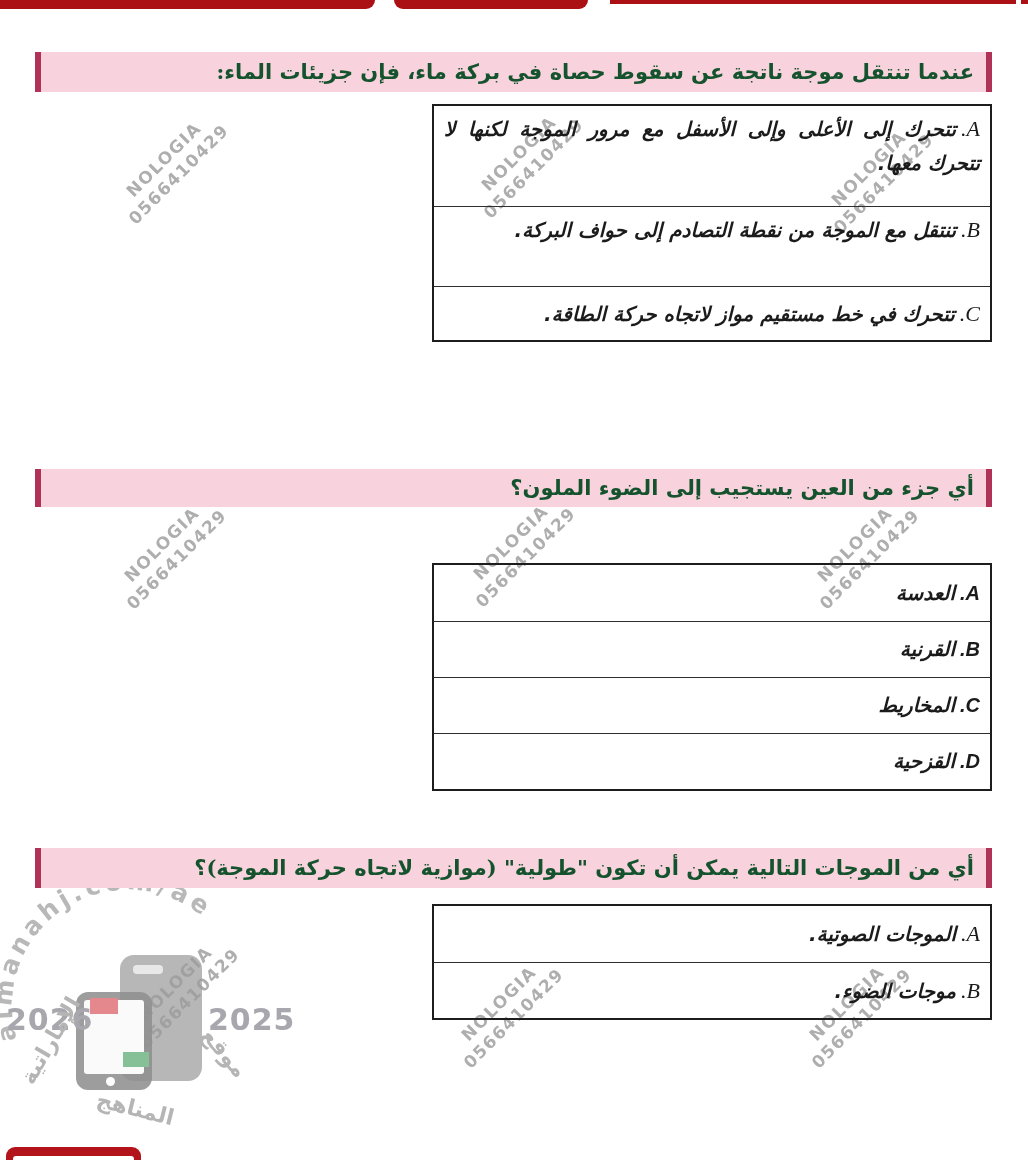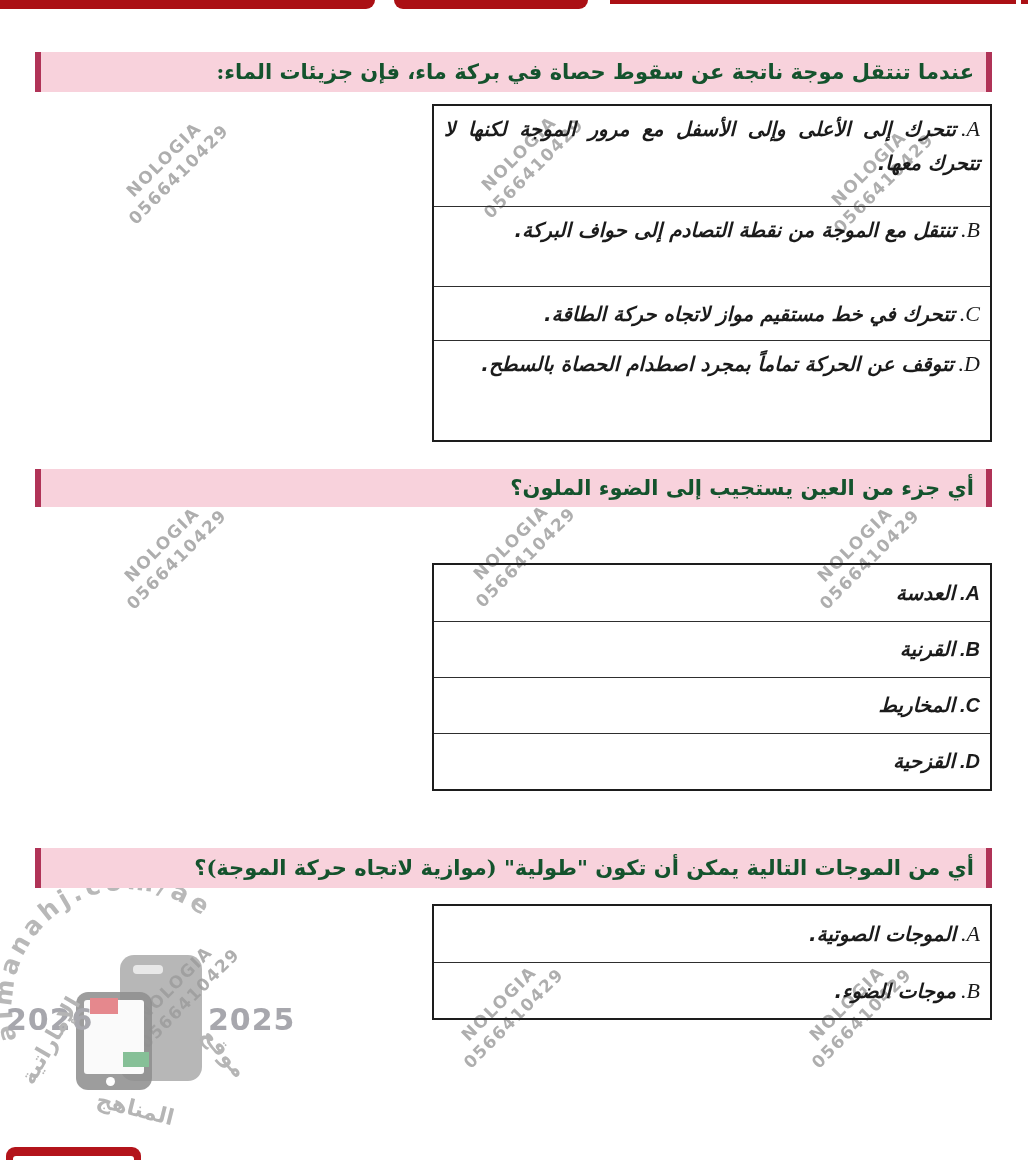--- a/index.html
+++ b/index.html
@@ -116,23 +116,20 @@
 <div class="abs qtable" id="q1t">
   <div class="row justify multiline h100">
     <p><span class="opt-letter">A.</span><span>تتحرك إلى الأعلى وإلى الأسفل مع مرور الموجة لكنها لا تتحرك معها.</span></p>
   </div>
   <div class="row justify multiline h80">
     <p><span class="opt-letter">B.</span><span>تنتقل مع الموجة من نقطة التصادم إلى حواف البركة.</span></p>
   </div>
   <div class="row justify h54">
     <p><span class="opt-letter">C.</span><span>تتحرك في خط مستقيم مواز لاتجاه حركة الطاقة.</span></p>
   </div>
-  <div class="row justify multiline h100">
-    <p><span class="opt-letter">D.</span><span>تتوقف عن الحركة تماماً بمجرد اصطدام الحصاة بالسطح.</span></p>
-  </div>
 </div>
 
 <div class="abs qheader" id="q2h">
   <div class="qbar"></div>
   <div class="qfill">أي جزء من العين يستجيب إلى الضوء الملون؟</div>
   <div class="qbar"></div>
 </div>
 
 <div class="abs qtable bold-letter" id="q2t">
   <div class="row rightal h56">

